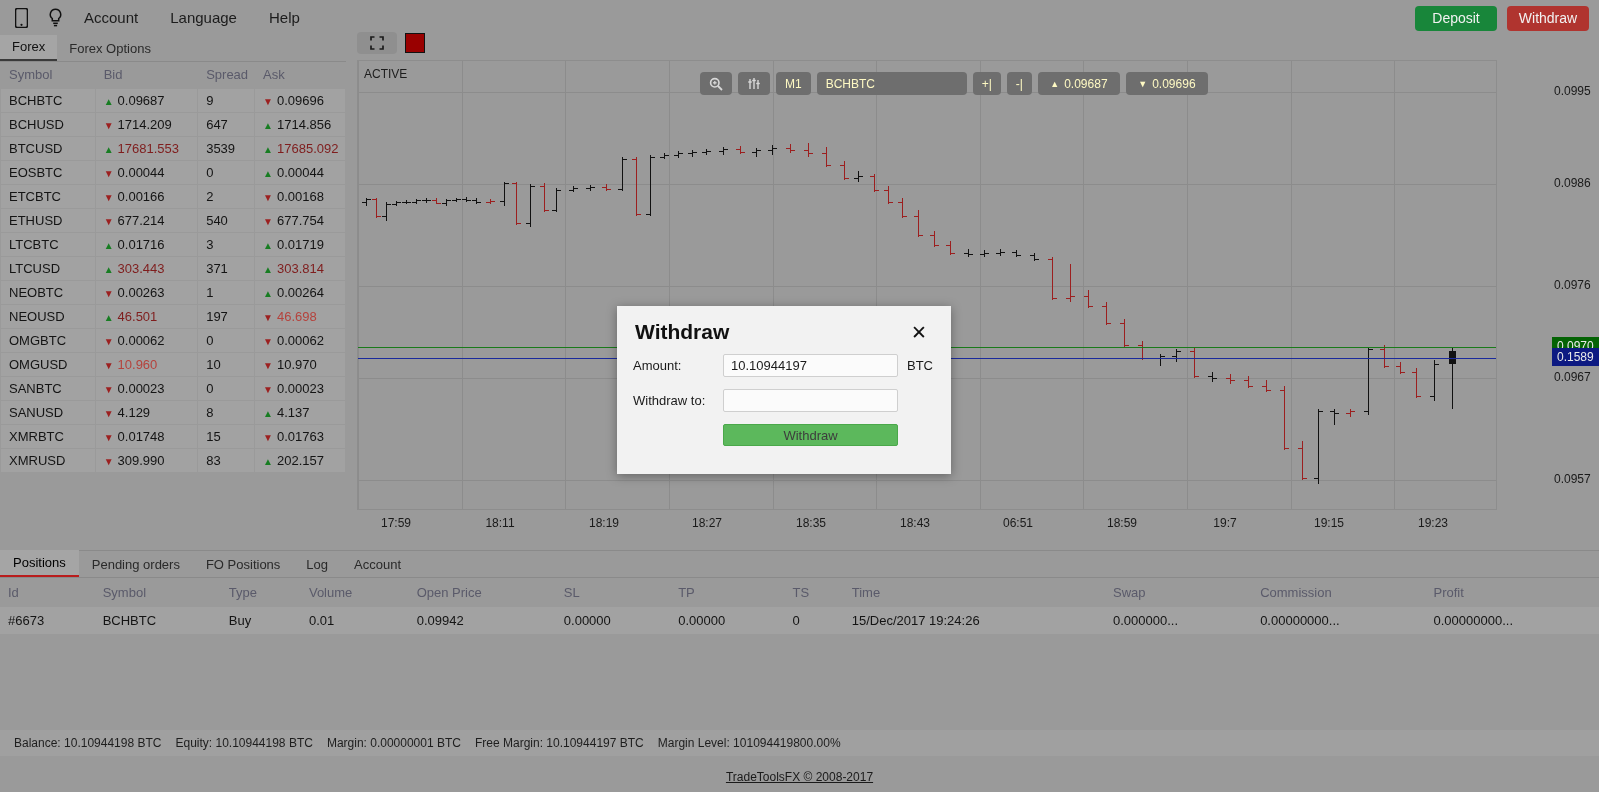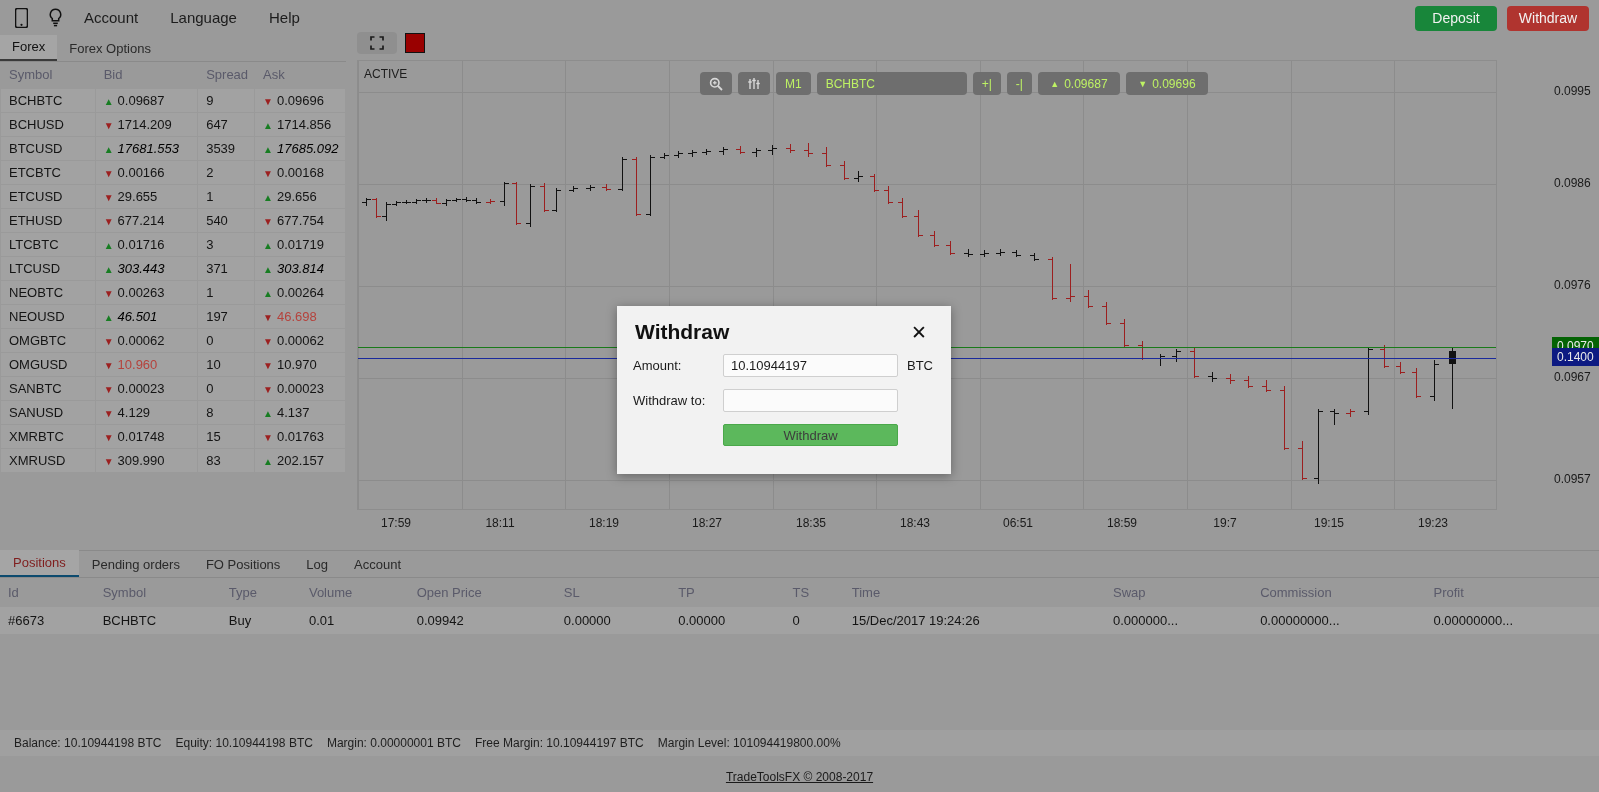--- a/index.html
+++ b/index.html
@@ -91,21 +91,21 @@
     height: 22px;
     white-space: nowrap;
   }
   td.sym { width: 98px; }
   td.bidcell { width: 104px; }
   td.spreadcell { width: 50px; }
   td.askcell { width: 90px; }
   .arr { font-size: 10px; margin-right: 4px; display:inline-block; }
   .arr.up { color: #177d22; }
   .arr.down { color: #9c2020; }
-  .v-green { color: #000000; font-style: italic; }
+  .v-green { color: #7f1d1d; }
   .v-red { color: #b5423c; }
   .v-black { color: #141414; }
 
   
   .chartwrap {
     position: absolute; left: 352px; top: 32px;
     width: 1247px; height: 512px;
   }
   .chart-toolbar-top {
     position: absolute; left: 5px; top: 0px;
@@ -155,21 +155,21 @@
   
   .chart-toolbar {
     position: absolute; left: 348px; top: 40px;
     display: flex; align-items: center; gap: 6px;
     z-index: 6;
   }
   .ct-btn {
     height: 23px;
     background: #6e6e6e;
     border-radius: 4px;
-    color: #bef264;
+    color: #fef9c3;
     font-size: 12px;
     display: flex; align-items: center; justify-content: center;
     padding: 0 9px;
     cursor: pointer;
   }
   .ct-btn.sym { width: 150px; justify-content: flex-start; }
   .ct-btn.px { min-width: 82px; }
   .ct-arr { font-size: 9px; margin-right: 5px; }
 
   
@@ -214,22 +214,22 @@
     height: 27px;
     display: flex; align-items: flex-end;
     border-bottom: 1px solid #8a8a8a;
   }
   .btab {
     font-size: 13px; color: #2a2a2a;
     padding: 5px 13px 5px 13px;
     cursor: pointer;
   }
   .btab.active {
-    background: #a5a5a5; color: #7f1d1d;
-    border-bottom: 2px solid #0c4a6e;
+    background: #a5a5a5; color: #000000;
+    border-bottom: 2px solid #b91c1c;
   }
   table.positions {
     width: 100%;
     border-collapse: collapse;
     font-size: 13px;
   }
   table.positions th {
     font-weight: normal;
     color: #5a5a6a;
     text-align: left;
@@ -359,30 +359,30 @@
             <td class="spreadcell">647</td>
             <td class="askcell"><span class="arr up">▲</span><span class="v-black">1714.856</span></td>
           </tr>
           <tr>
             <td class="sym">BTCUSD</td>
             <td class="bidcell"><span class="arr up">▲</span><span class="v-green">17681.553</span></td>
             <td class="spreadcell">3539</td>
             <td class="askcell"><span class="arr up">▲</span><span class="v-green">17685.092</span></td>
           </tr>
           <tr>
+            <td class="sym">EOSBTC</td>
+            <td class="bidcell"><span class="arr down">▼</span><span class="v-black">0.00044</span></td>
+            <td class="spreadcell">0</td>
+            <td class="askcell"><span class="arr up">▲</span><span class="v-black">0.00044</span></td>
+          </tr>
+          <tr>
             <td class="sym">ETCBTC</td>
             <td class="bidcell"><span class="arr down">▼</span><span class="v-black">0.00166</span></td>
             <td class="spreadcell">2</td>
             <td class="askcell"><span class="arr down">▼</span><span class="v-black">0.00168</span></td>
-          </tr>
-          <tr>
-            <td class="sym">ETCUSD</td>
-            <td class="bidcell"><span class="arr down">▼</span><span class="v-black">29.655</span></td>
-            <td class="spreadcell">1</td>
-            <td class="askcell"><span class="arr up">▲</span><span class="v-black">29.656</span></td>
           </tr>
           <tr>
             <td class="sym">ETHUSD</td>
             <td class="bidcell"><span class="arr down">▼</span><span class="v-black">677.214</span></td>
             <td class="spreadcell">540</td>
             <td class="askcell"><span class="arr down">▼</span><span class="v-black">677.754</span></td>
           </tr>
           <tr>
             <td class="sym">LTCBTC</td>
             <td class="bidcell"><span class="arr up">▲</span><span class="v-black">0.01716</span></td>
@@ -878,21 +878,21 @@
       </div>
     </div>
 
     <div class="price-axis" id="price-axis">
         <div class="pa-tick" style="top: 30.6818px;">0.0995</div>
         <div class="pa-tick" style="top: 122.727px;">0.0986</div>
         <div class="pa-tick" style="top: 225px;">0.0976</div>
         <div class="pa-tick" style="top: 317.045px;">0.0967</div>
         <div class="pa-tick" style="top: 419.318px;">0.0957</div>
         <div class="pa-badge ask" style="top: 286.364px;">0.0970</div>
-        <div class="pa-badge bid" style="top: 296.591px;">0.1400</div>
+        <div class="pa-badge bid" style="top: 296.591px;">0.1589</div>
       </div>
     <div class="time-axis" id="time-axis">
         <div class="ta-tick" style="left: 39px;">17:59</div>
         <div class="ta-tick" style="left: 143px;">18:11</div>
         <div class="ta-tick" style="left: 247px;">18:19</div>
         <div class="ta-tick" style="left: 350px;">18:27</div>
         <div class="ta-tick" style="left: 454px;">18:35</div>
         <div class="ta-tick" style="left: 558px;">18:43</div>
         <div class="ta-tick" style="left: 661px;">06:51</div>
         <div class="ta-tick" style="left: 765px;">18:59</div>

